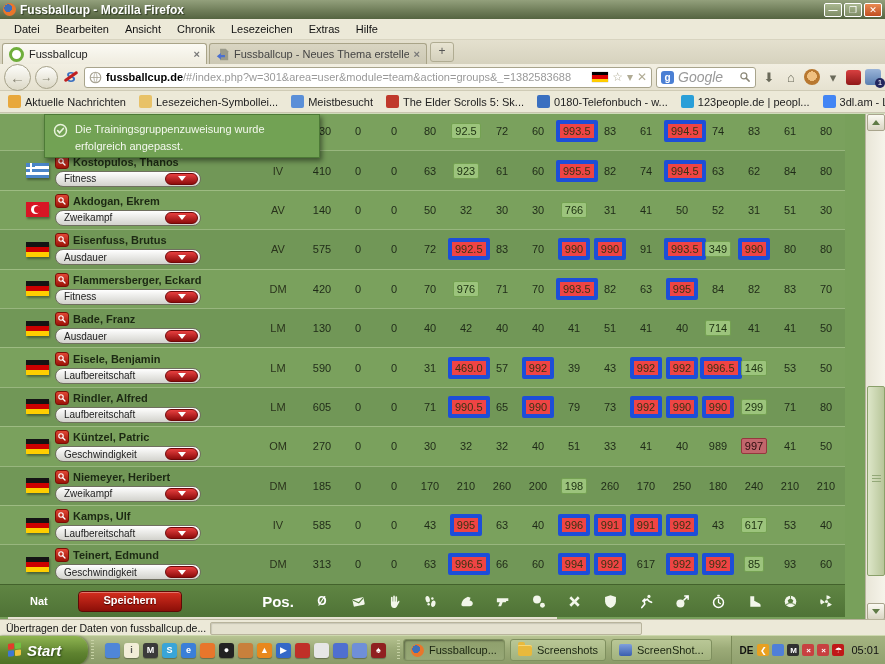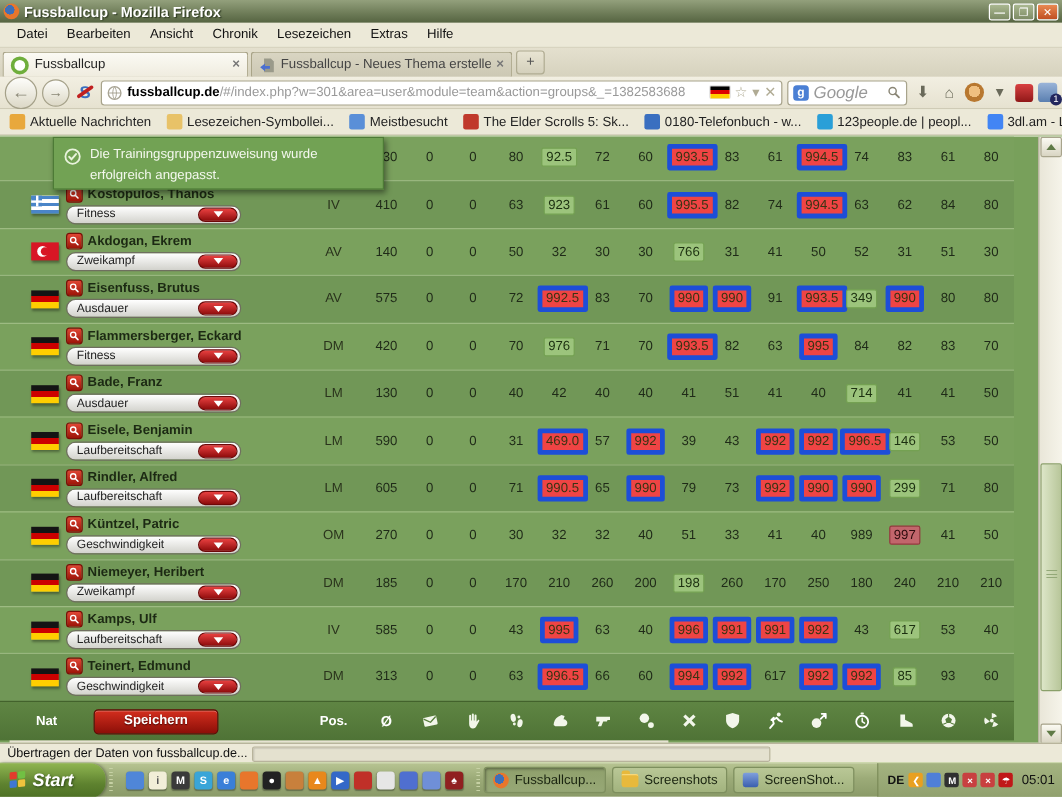--- a/index.html
+++ b/index.html
@@ -103,21 +103,21 @@
   .notice-ico{position:absolute;left:8px;top:8px;}
 
   
   .tfooter{position:absolute;left:0;top:470px;width:845px;height:33px;background:linear-gradient(#5f8543,#4f7336);
     display:grid;grid-template-columns:55px 150px 47px 52px repeat(15,36px);align-items:center;box-sizing:border-box;
     border-top:1px solid #43622c;}
   .nat-label{color:#fff;font-weight:bold;font-size:11px;padding-left:30px;}
   .save-btn{width:102px;height:19px;margin:0 auto;border:1px solid #5f0a05;border-radius:4px;
     background:linear-gradient(#d42e1e,#8c0f08);color:#fff;font-size:11px;font-weight:bold;text-align:center;line-height:17px;
     box-shadow:inset 0 1px 0 rgba(255,255,255,.35);text-shadow:0 1px 1px #4a0602;}
-  .pos-head{grid-column:4;text-align:center;color:#fff;font-weight:bold;font-size:11px;}
+  .pos-head{grid-column:4;text-align:center;color:#fff;font-weight:bold;font-size:15px;}
   .avg-head{grid-column:5;text-align:center;color:#fff;font-weight:bold;font-size:12px;}
   .stat-ico{text-align:center;}
   .stat-ico svg{vertical-align:middle;}
   .bottom-strip{position:absolute;left:8px;top:503px;width:549px;height:3px;background:#e6e2d2;}
 
   
   .scrollbar{position:absolute;right:0;top:0;width:20px;height:506px;background:linear-gradient(90deg,#e9e6d8,#f6f4ea);border-left:1px solid #b9b5a0;box-sizing:border-box;}
   .sb-btn{position:absolute;left:1px;width:18px;height:17px;background:linear-gradient(#fbfaf2,#d9d5c3);border:1px solid #a8a48c;border-radius:2px;
     display:flex;align-items:center;justify-content:center;box-sizing:border-box;}
   .sb-up{top:0;}

